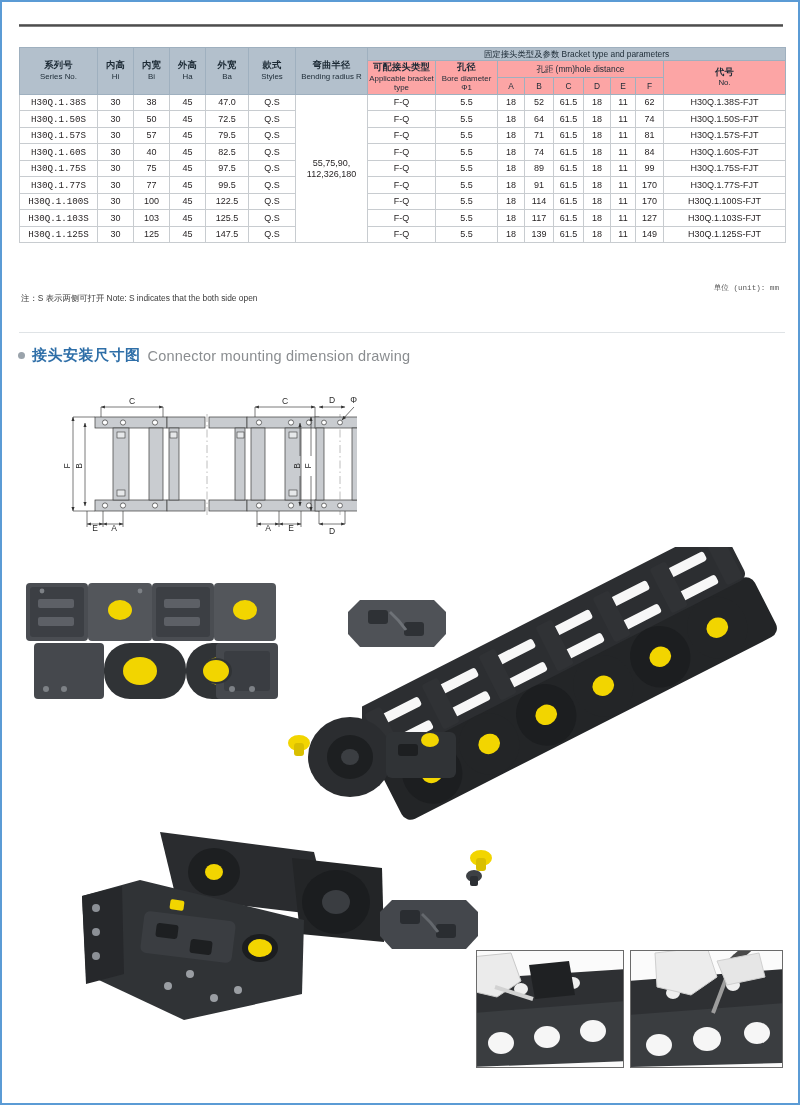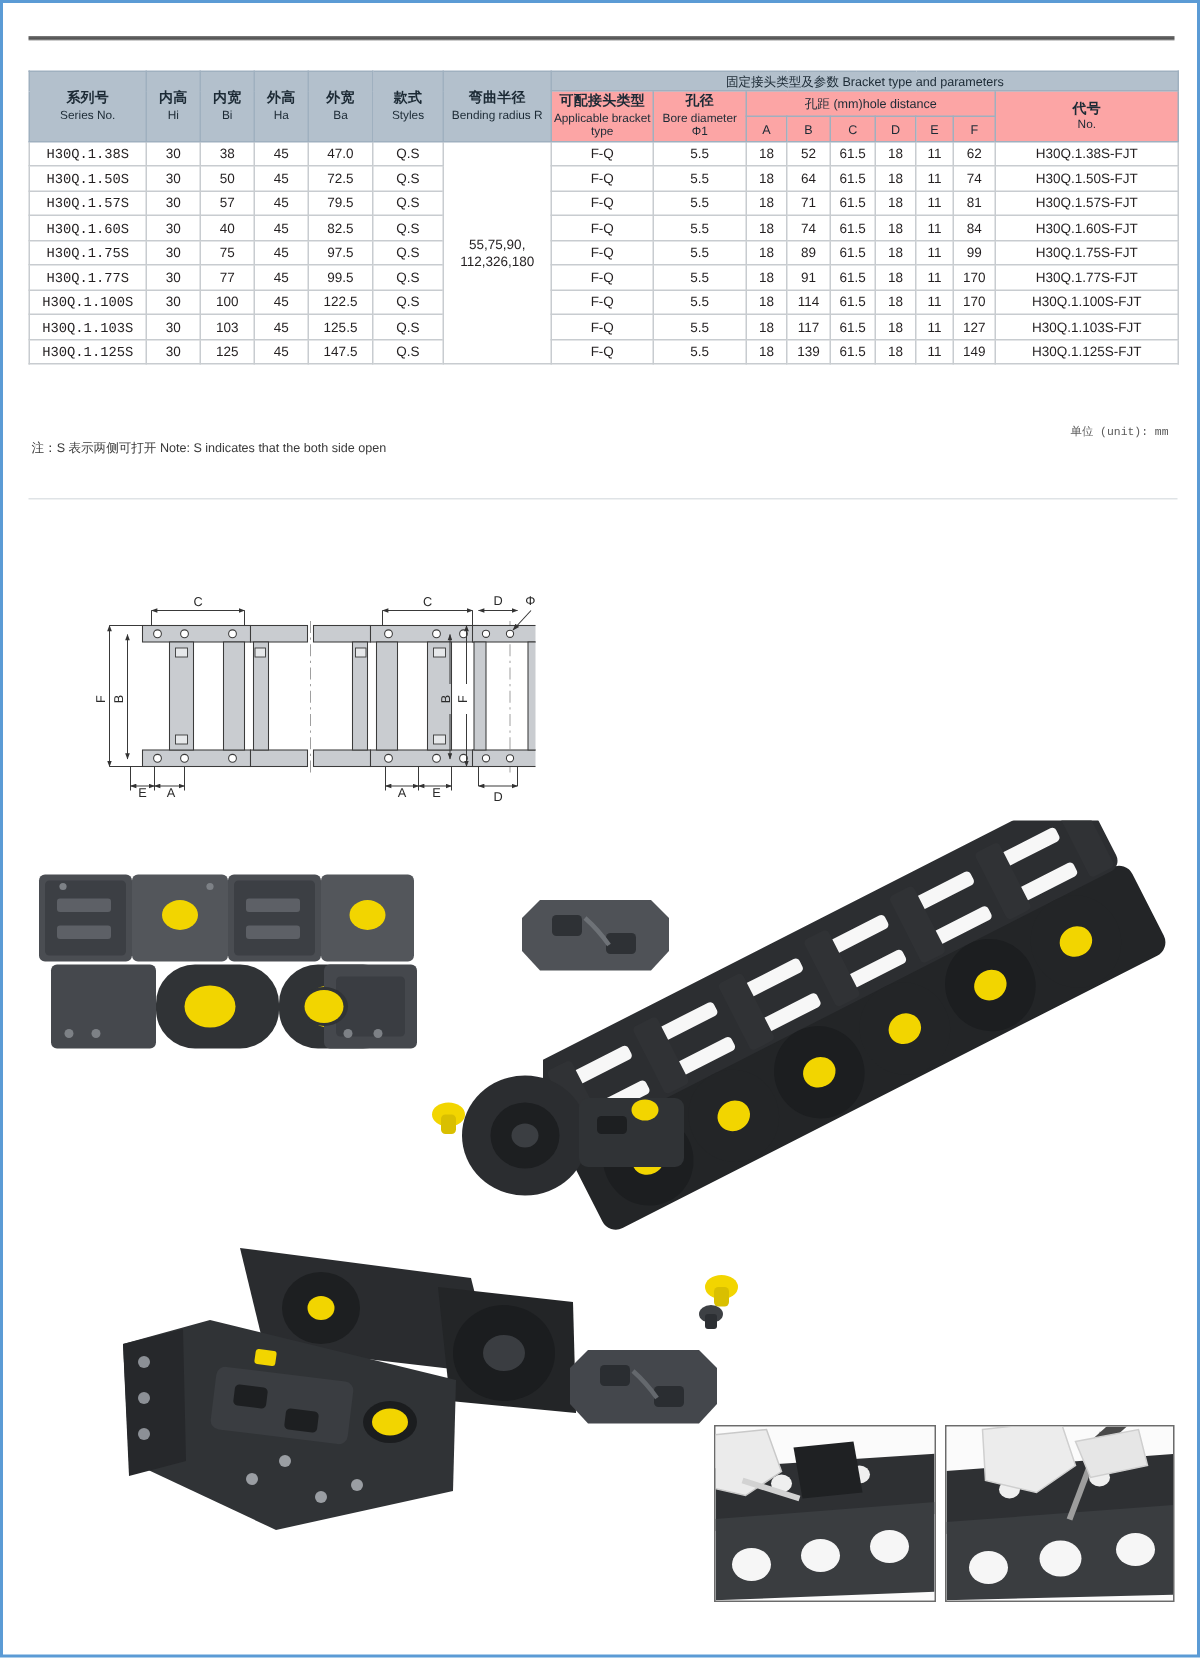--- a/index.html
+++ b/index.html
@@ -320,20 +320,25 @@
           </tr>
         </tbody>
     </table>
   </div>
 
   <div class="note-line">注：S 表示两侧可打开 Note: S indicates that the both side open</div>
   <div class="unit-line">单位 (unit): mm</div>
 
   <div class="divider-light"></div>
 
+  <div class="sec-head">
+    <span class="bullet"></span>
+    <span class="sec-cn">接头安装尺寸图</span>
+    <span class="sec-en">Connector mounting dimension drawing</span>
+  </div>
 
   <div class="draw-area">
     <svg width="300" height="165" viewBox="0 0 300 165">
       <defs>
         <marker id="ar" markerWidth="7" markerHeight="7" refX="6" refY="2.4" orient="auto">
           <path d="M0,0 L6.5,2.4 L0,4.8 z" fill="#333"></path>
         </marker>
         <marker id="arl" markerWidth="7" markerHeight="7" refX="0.5" refY="2.4" orient="auto">
           <path d="M6.5,0 L0,2.4 L6.5,4.8 z" fill="#333"></path>
         </marker>

